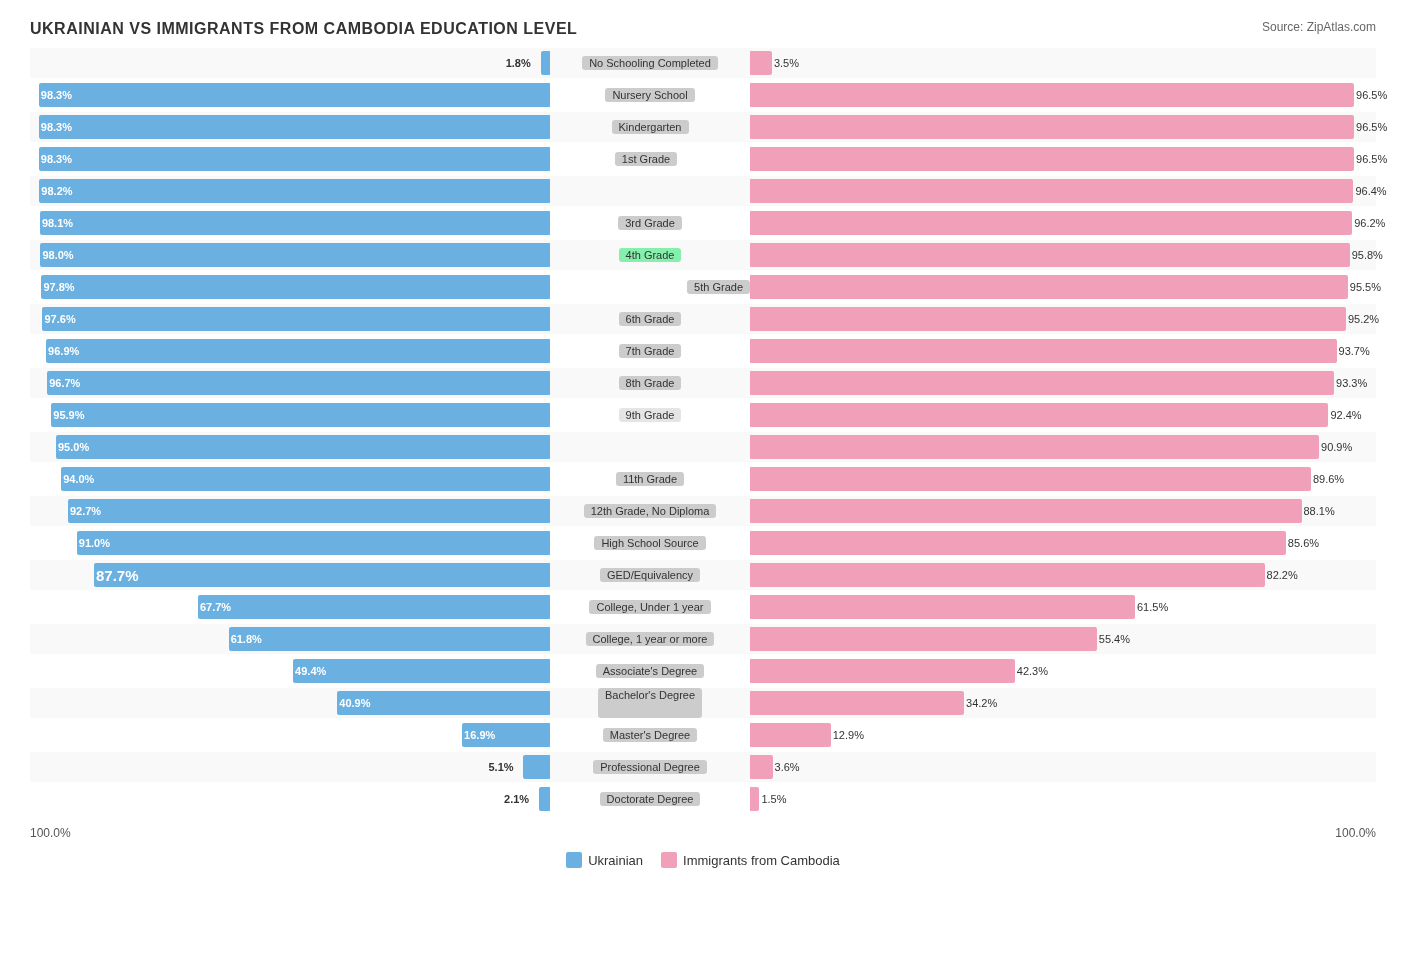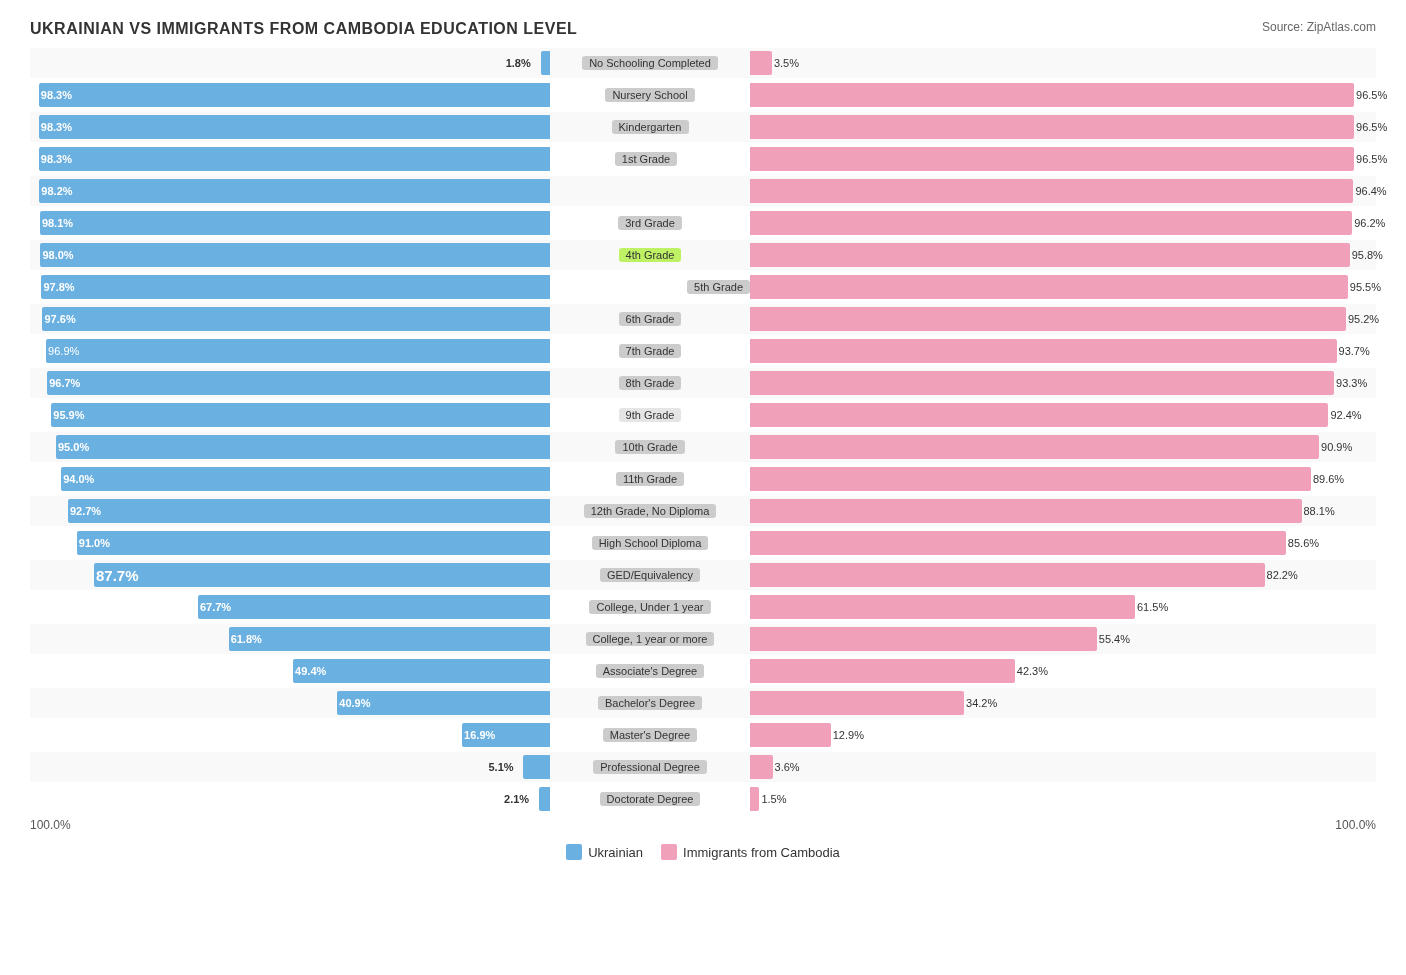--- a/index.html
+++ b/index.html
@@ -61,21 +61,21 @@
       color: #333;
     }
     .legend-box {
       width: 16px;
       height: 16px;
       border-radius: 2px;
     }
     .bottom-labels {
       display: flex;
       justify-content: space-between;
-      margin-top: 4px;
+      margin-top: 12px;
       font-size: 12px;
       color: #555;
     }
   </style>
 </head>
 <body>
 
 <div class="chart-container">
   <div class="chart-title">UKRAINIAN VS IMMIGRANTS FROM CAMBODIA EDUCATION LEVEL</div>
   <div class="source-text">Source: ZipAtlas.com</div>
@@ -154,21 +154,21 @@
         <div style="width:602.2120000000001px;height:100%;background:#f0a0b8;border-radius:0 2px 2px 0;"></div>
       </div>
       <span style="position: absolute; font-size: 11px; color: rgb(255, 255, 255); font-weight: bold; z-index: 5; white-space: nowrap; left: 11.88px;">98.1%</span>
       <span style="position:absolute;left:1324.212px;font-size:11px;color:#333;z-index:5;white-space:nowrap;">96.2%</span>
     </div>
       <div class="row row-bg-even" style="position: relative; height: 30px; display: flex; align-items: center;">
       <div style="position:absolute;left:0;top:3px;bottom:3px;width:520px;display:flex;align-items:center;justify-content:flex-end;">
         <div style="width:509.59999999999997px;height:100%;background:#6ab0e0;border-radius:2px 0 0 2px;"></div>
       </div>
       <div style="position:absolute;left:520px;top:0;width:200px;height:100%;display:flex;align-items:center;justify-content:center;z-index:10;">
-        <span style="background:#bef264;border-radius:3px;padding:1px 7px;font-size:11px;color:#333;white-space:nowrap;">4th Grade</span>
+        <span style="background:#86efac;border-radius:3px;padding:1px 7px;font-size:11px;color:#333;white-space:nowrap;">4th Grade</span>
       </div>
       <div style="position:absolute;left:720px;top:3px;bottom:3px;width:626px;display:flex;align-items:center;justify-content:flex-start;">
         <div style="width:599.708px;height:100%;background:#f0a0b8;border-radius:0 2px 2px 0;"></div>
       </div>
       <span style="position: absolute; font-size: 11px; color: rgb(255, 255, 255); font-weight: bold; z-index: 5; white-space: nowrap; left: 12.4px;">98.0%</span>
       <span style="position:absolute;left:1321.708px;font-size:11px;color:#333;z-index:5;white-space:nowrap;">95.8%</span>
     </div>
       <div class="row row-bg-odd" style="position: relative; height: 30px; display: flex; align-items: center;">
       <div style="position:absolute;left:0;top:3px;bottom:3px;width:520px;display:flex;align-items:center;justify-content:flex-end;">
         <div style="width:508.56px;height:100%;background:#6ab0e0;border-radius:2px 0 0 2px;"></div>
@@ -198,21 +198,21 @@
       <div class="row row-bg-odd" style="position: relative; height: 30px; display: flex; align-items: center;">
       <div style="position:absolute;left:0;top:3px;bottom:3px;width:520px;display:flex;align-items:center;justify-content:flex-end;">
         <div style="width:503.88000000000005px;height:100%;background:#6ab0e0;border-radius:2px 0 0 2px;"></div>
       </div>
       <div style="position:absolute;left:520px;top:0;width:200px;height:100%;display:flex;align-items:center;justify-content:center;z-index:10;">
         <span style="background:#ccc;border-radius:3px;padding:1px 7px;font-size:11px;color:#333;white-space:nowrap;">7th Grade</span>
       </div>
       <div style="position:absolute;left:720px;top:3px;bottom:3px;width:626px;display:flex;align-items:center;justify-content:flex-start;">
         <div style="width:586.562px;height:100%;background:#f0a0b8;border-radius:0 2px 2px 0;"></div>
       </div>
-      <span style="position: absolute; font-size: 11px; color: rgb(255, 255, 255); font-weight: normal; z-index: 5; white-space: nowrap; left: 18.12px;">96.9%</span>
+      <span style="position: absolute; font-size: 11px; color: rgb(255, 255, 255); font-weight: bold; z-index: 5; white-space: nowrap; left: 18.12px;">96.9%</span>
       <span style="position:absolute;left:1308.562px;font-size:11px;color:#333;z-index:5;white-space:nowrap;">93.7%</span>
     </div>
       <div class="row row-bg-even" style="position: relative; height: 30px; display: flex; align-items: center;">
       <div style="position:absolute;left:0;top:3px;bottom:3px;width:520px;display:flex;align-items:center;justify-content:flex-end;">
         <div style="width:502.84000000000003px;height:100%;background:#6ab0e0;border-radius:2px 0 0 2px;"></div>
       </div>
       <div style="position:absolute;left:520px;top:0;width:200px;height:100%;display:flex;align-items:center;justify-content:center;z-index:10;">
         <span style="background:#ccc;border-radius:3px;padding:1px 7px;font-size:11px;color:#333;white-space:nowrap;">8th Grade</span>
       </div>
       <div style="position:absolute;left:720px;top:3px;bottom:3px;width:626px;display:flex;align-items:center;justify-content:flex-start;">
@@ -231,23 +231,20 @@
       <div style="position:absolute;left:720px;top:3px;bottom:3px;width:626px;display:flex;align-items:center;justify-content:flex-start;">
         <div style="width:578.424px;height:100%;background:#f0a0b8;border-radius:0 2px 2px 0;"></div>
       </div>
       <span style="position: absolute; font-size: 11px; color: rgb(255, 255, 255); font-weight: bold; z-index: 5; white-space: nowrap; left: 23.32px;">95.9%</span>
       <span style="position:absolute;left:1300.424px;font-size:11px;color:#333;z-index:5;white-space:nowrap;">92.4%</span>
     </div>
       <div class="row row-bg-even" style="position: relative; height: 30px; display: flex; align-items: center;">
       <div style="position:absolute;left:0;top:3px;bottom:3px;width:520px;display:flex;align-items:center;justify-content:flex-end;">
         <div style="width:494px;height:100%;background:#6ab0e0;border-radius:2px 0 0 2px;"></div>
       </div>
-      <div style="position:absolute;left:520px;top:0;width:200px;height:100%;display:flex;align-items:center;justify-content:center;z-index:10;">
-        <span style="background:#ccc;border-radius:3px;padding:1px 7px;font-size:11px;color:#333;white-space:nowrap;">10th Grade</span>
-      </div>
       <div style="position:absolute;left:720px;top:3px;bottom:3px;width:626px;display:flex;align-items:center;justify-content:flex-start;">
         <div style="width:569.034px;height:100%;background:#f0a0b8;border-radius:0 2px 2px 0;"></div>
       </div>
       <span style="position: absolute; font-size: 11px; color: rgb(255, 255, 255); font-weight: bold; z-index: 5; white-space: nowrap; left: 28px;">95.0%</span>
       <span style="position:absolute;left:1291.034px;font-size:11px;color:#333;z-index:5;white-space:nowrap;">90.9%</span>
     </div>
       <div class="row row-bg-odd" style="position: relative; height: 30px; display: flex; align-items: center;">
       <div style="position:absolute;left:0;top:3px;bottom:3px;width:520px;display:flex;align-items:center;justify-content:flex-end;">
         <div style="width:488.79999999999995px;height:100%;background:#6ab0e0;border-radius:2px 0 0 2px;"></div>
       </div>
@@ -271,21 +268,21 @@
         <div style="width:551.506px;height:100%;background:#f0a0b8;border-radius:0 2px 2px 0;"></div>
       </div>
       <span style="position: absolute; font-size: 11px; color: rgb(255, 255, 255); font-weight: bold; z-index: 5; white-space: nowrap; left: 39.96px;">92.7%</span>
       <span style="position:absolute;left:1273.5059999999999px;font-size:11px;color:#333;z-index:5;white-space:nowrap;">88.1%</span>
     </div>
       <div class="row row-bg-odd" style="position: relative; height: 30px; display: flex; align-items: center;">
       <div style="position:absolute;left:0;top:3px;bottom:3px;width:520px;display:flex;align-items:center;justify-content:flex-end;">
         <div style="width:473.2px;height:100%;background:#6ab0e0;border-radius:2px 0 0 2px;"></div>
       </div>
       <div style="position:absolute;left:520px;top:0;width:200px;height:100%;display:flex;align-items:center;justify-content:center;z-index:10;">
-        <span style="background:#ccc;border-radius:3px;padding:1px 7px;font-size:11px;color:#333;white-space:nowrap;">High School Diploma</span>
+        <span style="background:#ccc;border-radius:3px;padding:1px 7px;font-size:11px;color:#333;white-space:nowrap;">High School Source</span>
       </div>
       <div style="position:absolute;left:720px;top:3px;bottom:3px;width:626px;display:flex;align-items:center;justify-content:flex-start;">
         <div style="width:535.856px;height:100%;background:#f0a0b8;border-radius:0 2px 2px 0;"></div>
       </div>
       <span style="position: absolute; font-size: 11px; color: rgb(255, 255, 255); font-weight: bold; z-index: 5; white-space: nowrap; left: 48.8px;">91.0%</span>
       <span style="position:absolute;left:1257.856px;font-size:11px;color:#333;z-index:5;white-space:nowrap;">85.6%</span>
     </div>
       <div class="row row-bg-even" style="position: relative; height: 30px; display: flex; align-items: center;">
       <div style="position:absolute;left:0;top:3px;bottom:3px;width:520px;display:flex;align-items:center;justify-content:flex-end;">
         <div style="width:456.04px;height:100%;background:#6ab0e0;border-radius:2px 0 0 2px;"></div>
@@ -335,21 +332,21 @@
       <div style="position:absolute;left:720px;top:3px;bottom:3px;width:626px;display:flex;align-items:center;justify-content:flex-start;">
         <div style="width:264.798px;height:100%;background:#f0a0b8;border-radius:0 2px 2px 0;"></div>
       </div>
       <span style="position: absolute; font-size: 11px; color: rgb(255, 255, 255); font-weight: bold; z-index: 5; white-space: nowrap; left: 265.12px;">49.4%</span>
       <span style="position:absolute;left:986.798px;font-size:11px;color:#333;z-index:5;white-space:nowrap;">42.3%</span>
     </div>
       <div class="row row-bg-even" style="position: relative; height: 30px; display: flex; align-items: center;">
       <div style="position:absolute;left:0;top:3px;bottom:3px;width:520px;display:flex;align-items:center;justify-content:flex-end;">
         <div style="width:212.67999999999998px;height:100%;background:#6ab0e0;border-radius:2px 0 0 2px;"></div>
       </div>
-      <div style="position:absolute;left:520px;top:0;width:200px;height:100%;display:flex;align-items:center;justify-content:center;z-index:10;">
+      <div style="position:absolute;left:520px;top:0;width:200px;height:100%;display:flex;justify-content:center;z-index:10;">
         <span style="background:#ccc;border-radius:3px;padding:1px 7px;font-size:11px;color:#333;white-space:nowrap;">Bachelor's Degree</span>
       </div>
       <div style="position:absolute;left:720px;top:3px;bottom:3px;width:626px;display:flex;align-items:center;justify-content:flex-start;">
         <div style="width:214.092px;height:100%;background:#f0a0b8;border-radius:0 2px 2px 0;"></div>
       </div>
       <span style="position: absolute; font-size: 11px; color: rgb(255, 255, 255); font-weight: bold; z-index: 5; white-space: nowrap; left: 309.32px;">40.9%</span>
       <span style="position:absolute;left:936.092px;font-size:11px;color:#333;z-index:5;white-space:nowrap;">34.2%</span>
     </div>
       <div class="row row-bg-odd" style="position: relative; height: 30px; display: flex; align-items: center;">
       <div style="position:absolute;left:0;top:3px;bottom:3px;width:520px;display:flex;align-items:center;justify-content:flex-end;">

